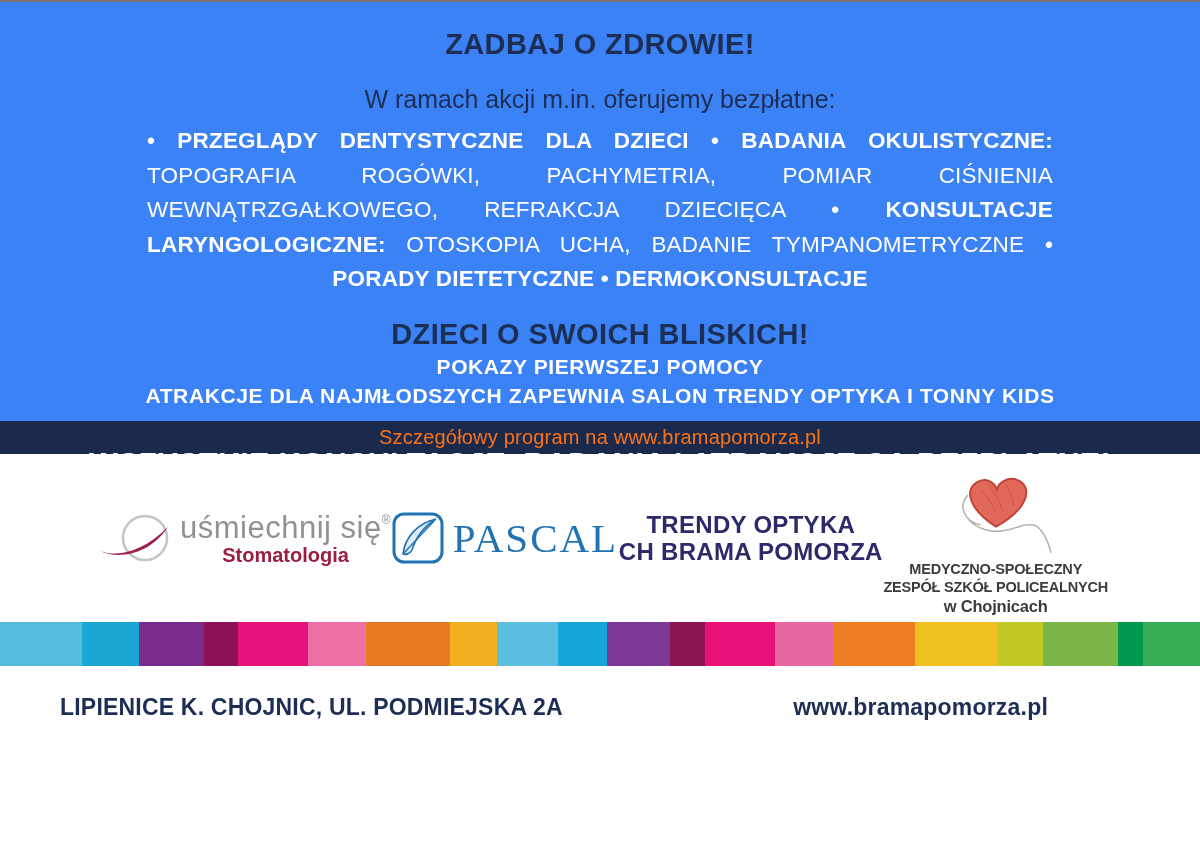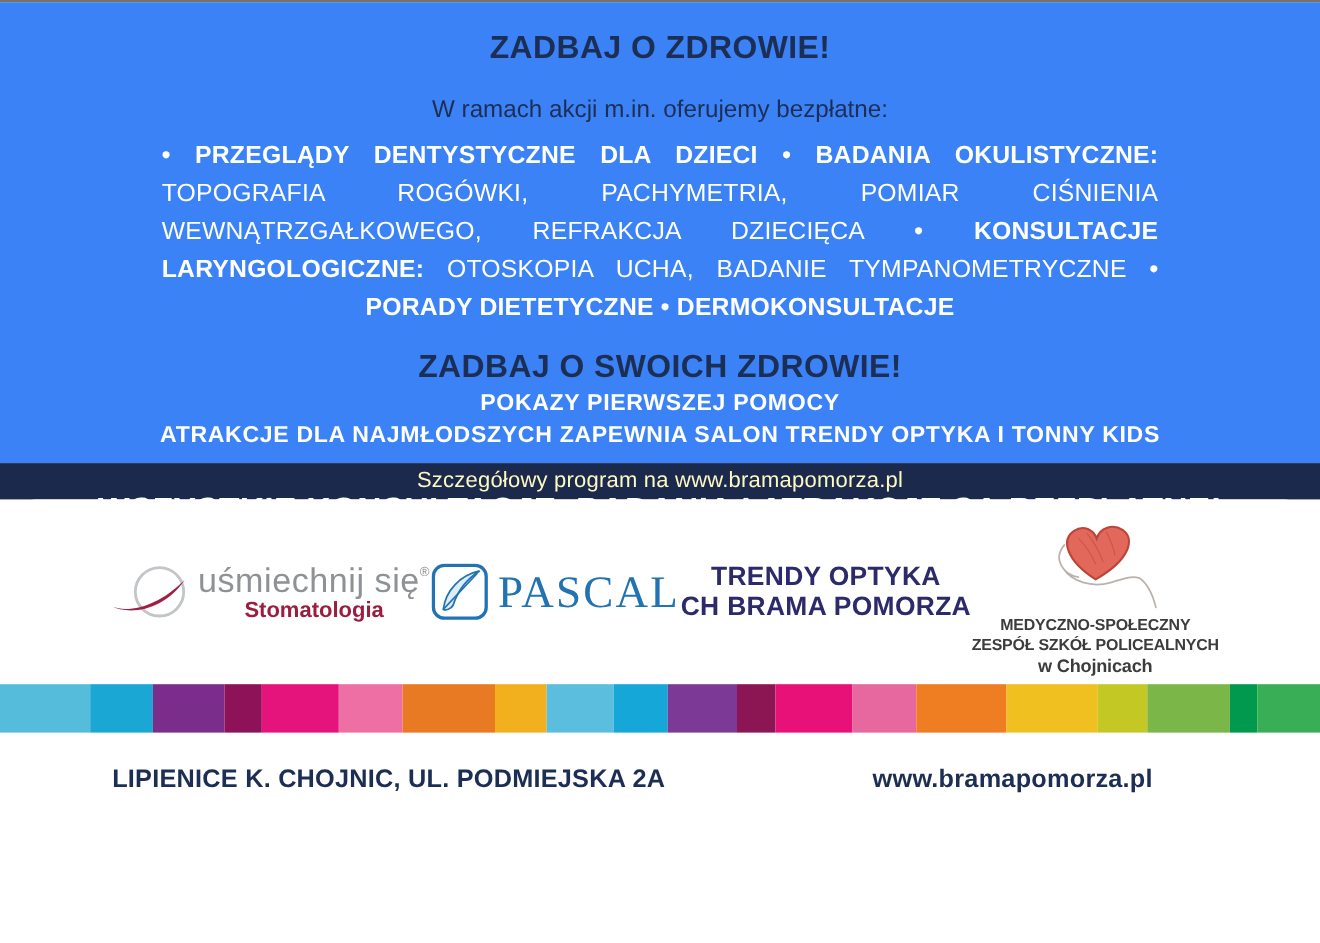--- a/index.html
+++ b/index.html
@@ -30,21 +30,21 @@
   }
   .headline {
     font-size: 29px;
     line-height: 34px;
     font-weight: bold;
     color: #1d2e55;
     letter-spacing: 0.4px;
   }
   .intro {
     margin-top: 25px;
-    font-size: 22px;
+    font-size: 25px;
     line-height: 26px;
     color: #1d2e55;
     font-weight: normal;
   }
   .services {
     width: 906px;
     margin: 12px auto 0 auto;
     font-size: 22.5px;
     line-height: 34.5px;
     color: #ffffff;
@@ -76,21 +76,21 @@
 
   
   .program-band {
     height: 33px;
     background: #1b2a4c;
     display: flex;
     align-items: center;
     justify-content: center;
   }
   .program-band span {
-    color: #fef9c3;
+    color: #f97316;
     font-size: 20px;
     letter-spacing: 0.2px;
   }
 
   
   .sponsors {
     height: 168px;
     background: #ffffff;
     display: flex;
     align-items: center;
@@ -157,21 +157,21 @@
   }
   .stripe-seg { flex: 1 0 0; height: 100%; }
 
   
   .footer {
     height: 72px;
     background: #ffffff;
     display: flex;
     align-items: center;
     justify-content: space-between;
-    padding: 10px 152px 0 102px;
+    padding: 10px 152px 0 60px;
   }
   .footer-text {
     font-size: 23px;
     font-weight: bold;
     color: #1d2e55;
     letter-spacing: 0.2px;
   }
 </style>
 </head>
 <body>
@@ -179,21 +179,21 @@
 <div class="poster">
 
   <div class="top-edge"></div>
 
   <div class="blue-section">
     <div class="headline">ZADBAJ O ZDROWIE!</div>
     <div class="intro">W ramach akcji m.in. oferujemy bezpłatne:</div>
 
     <p class="services"><span class="svc" style="font-weight: 700;">• PRZEGLĄDY DENTYSTYCZNE DLA DZIECI • BADANIA OKULISTYCZNE:</span><span class="svc" style="font-weight: 400;"> TOPOGRAFIA ROGÓWKI, PACHYMETRIA, POMIAR CIŚNIENIA WEWNĄTRZGAŁKOWEGO, REFRAKCJA DZIECIĘCA </span><span class="svc" style="font-weight: 700;">• KONSULTACJE LARYNGOLOGICZNE:</span><span class="svc" style="font-weight: 400;"> OTOSKOPIA UCHA, BADANIE TYMPANOMETRYCZNE </span><span class="svc" style="font-weight: 700;">• PORADY DIETETYCZNE • DERMOKONSULTACJE</span></p>
 
-    <div class="headline sub-head">ZADBAJ O SWOICH ZDROWIE!</div>
+    <div class="headline sub-head">DZIECI O SWOICH BLISKICH!</div>
     <div class="white-sub">POKAZY PIERWSZEJ POMOCY</div>
 
     <div class="white-sub">ATRAKCJE DLA NAJMŁODSZYCH ZAPEWNIA SALON TRENDY OPTYKA I TONNY KIDS</div>
 
     <div class="free-banner">WSZYSTKIE KONSULTACJE, BADANIA I ATRAKCJE SĄ BEZPŁATNE!</div>
   </div>
 
   <div class="program-band">
     <span>Szczegółowy program  na www.bramapomorza.pl</span>
   </div>

